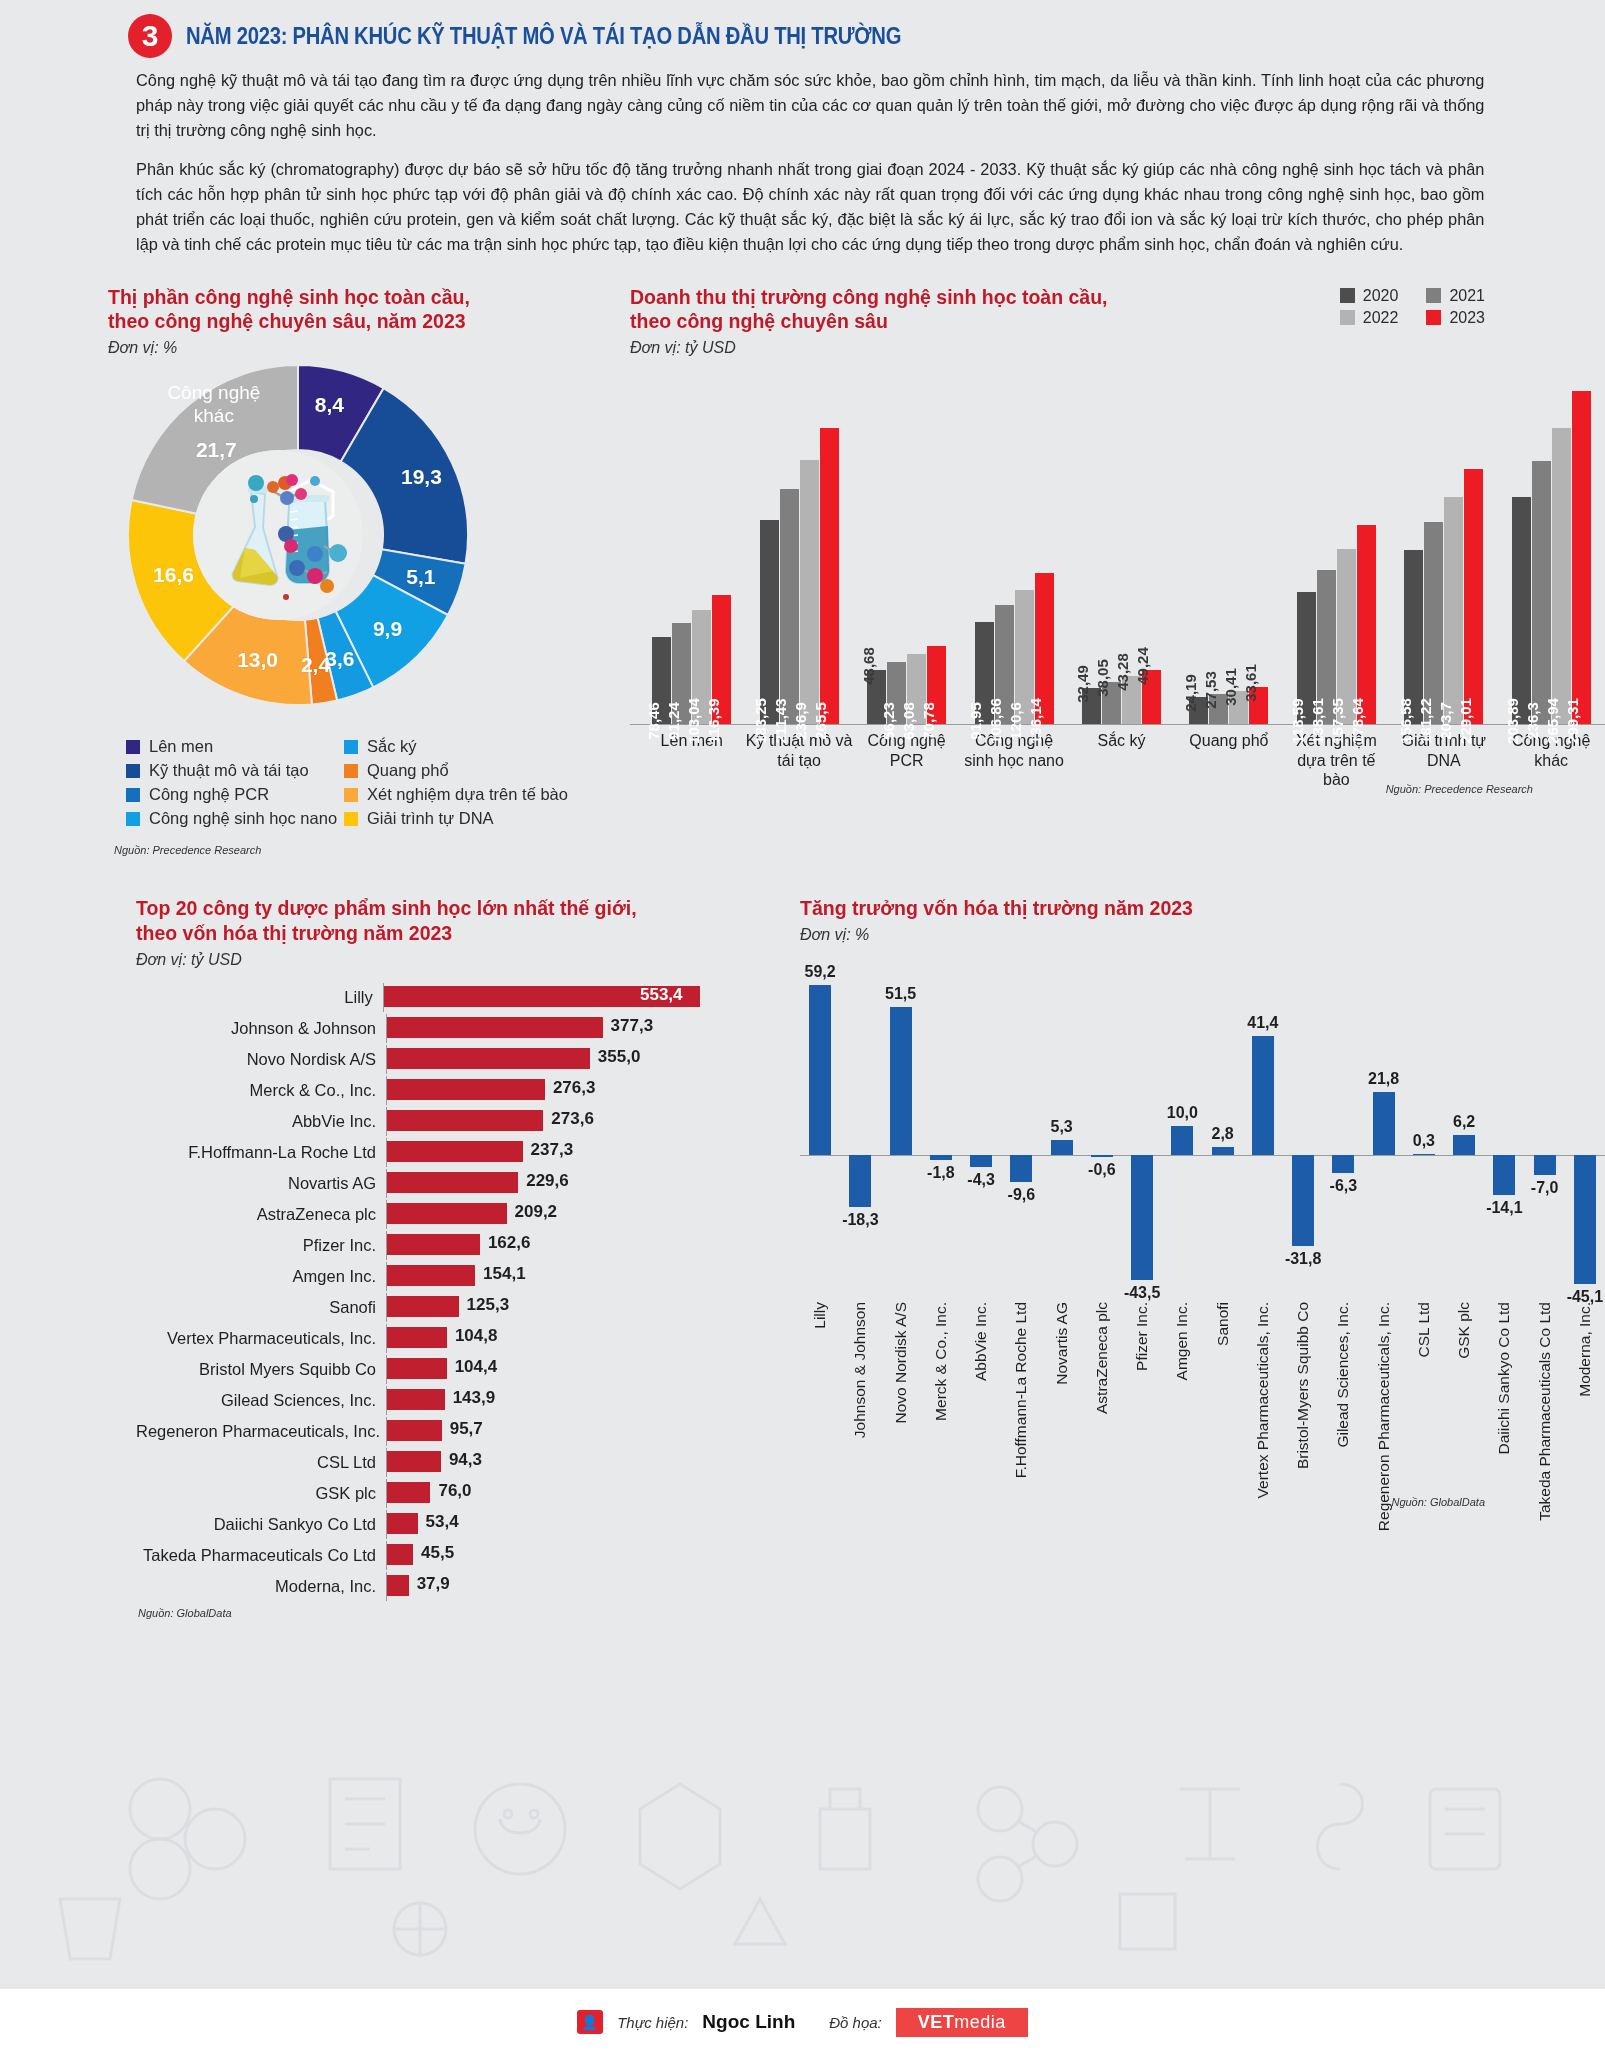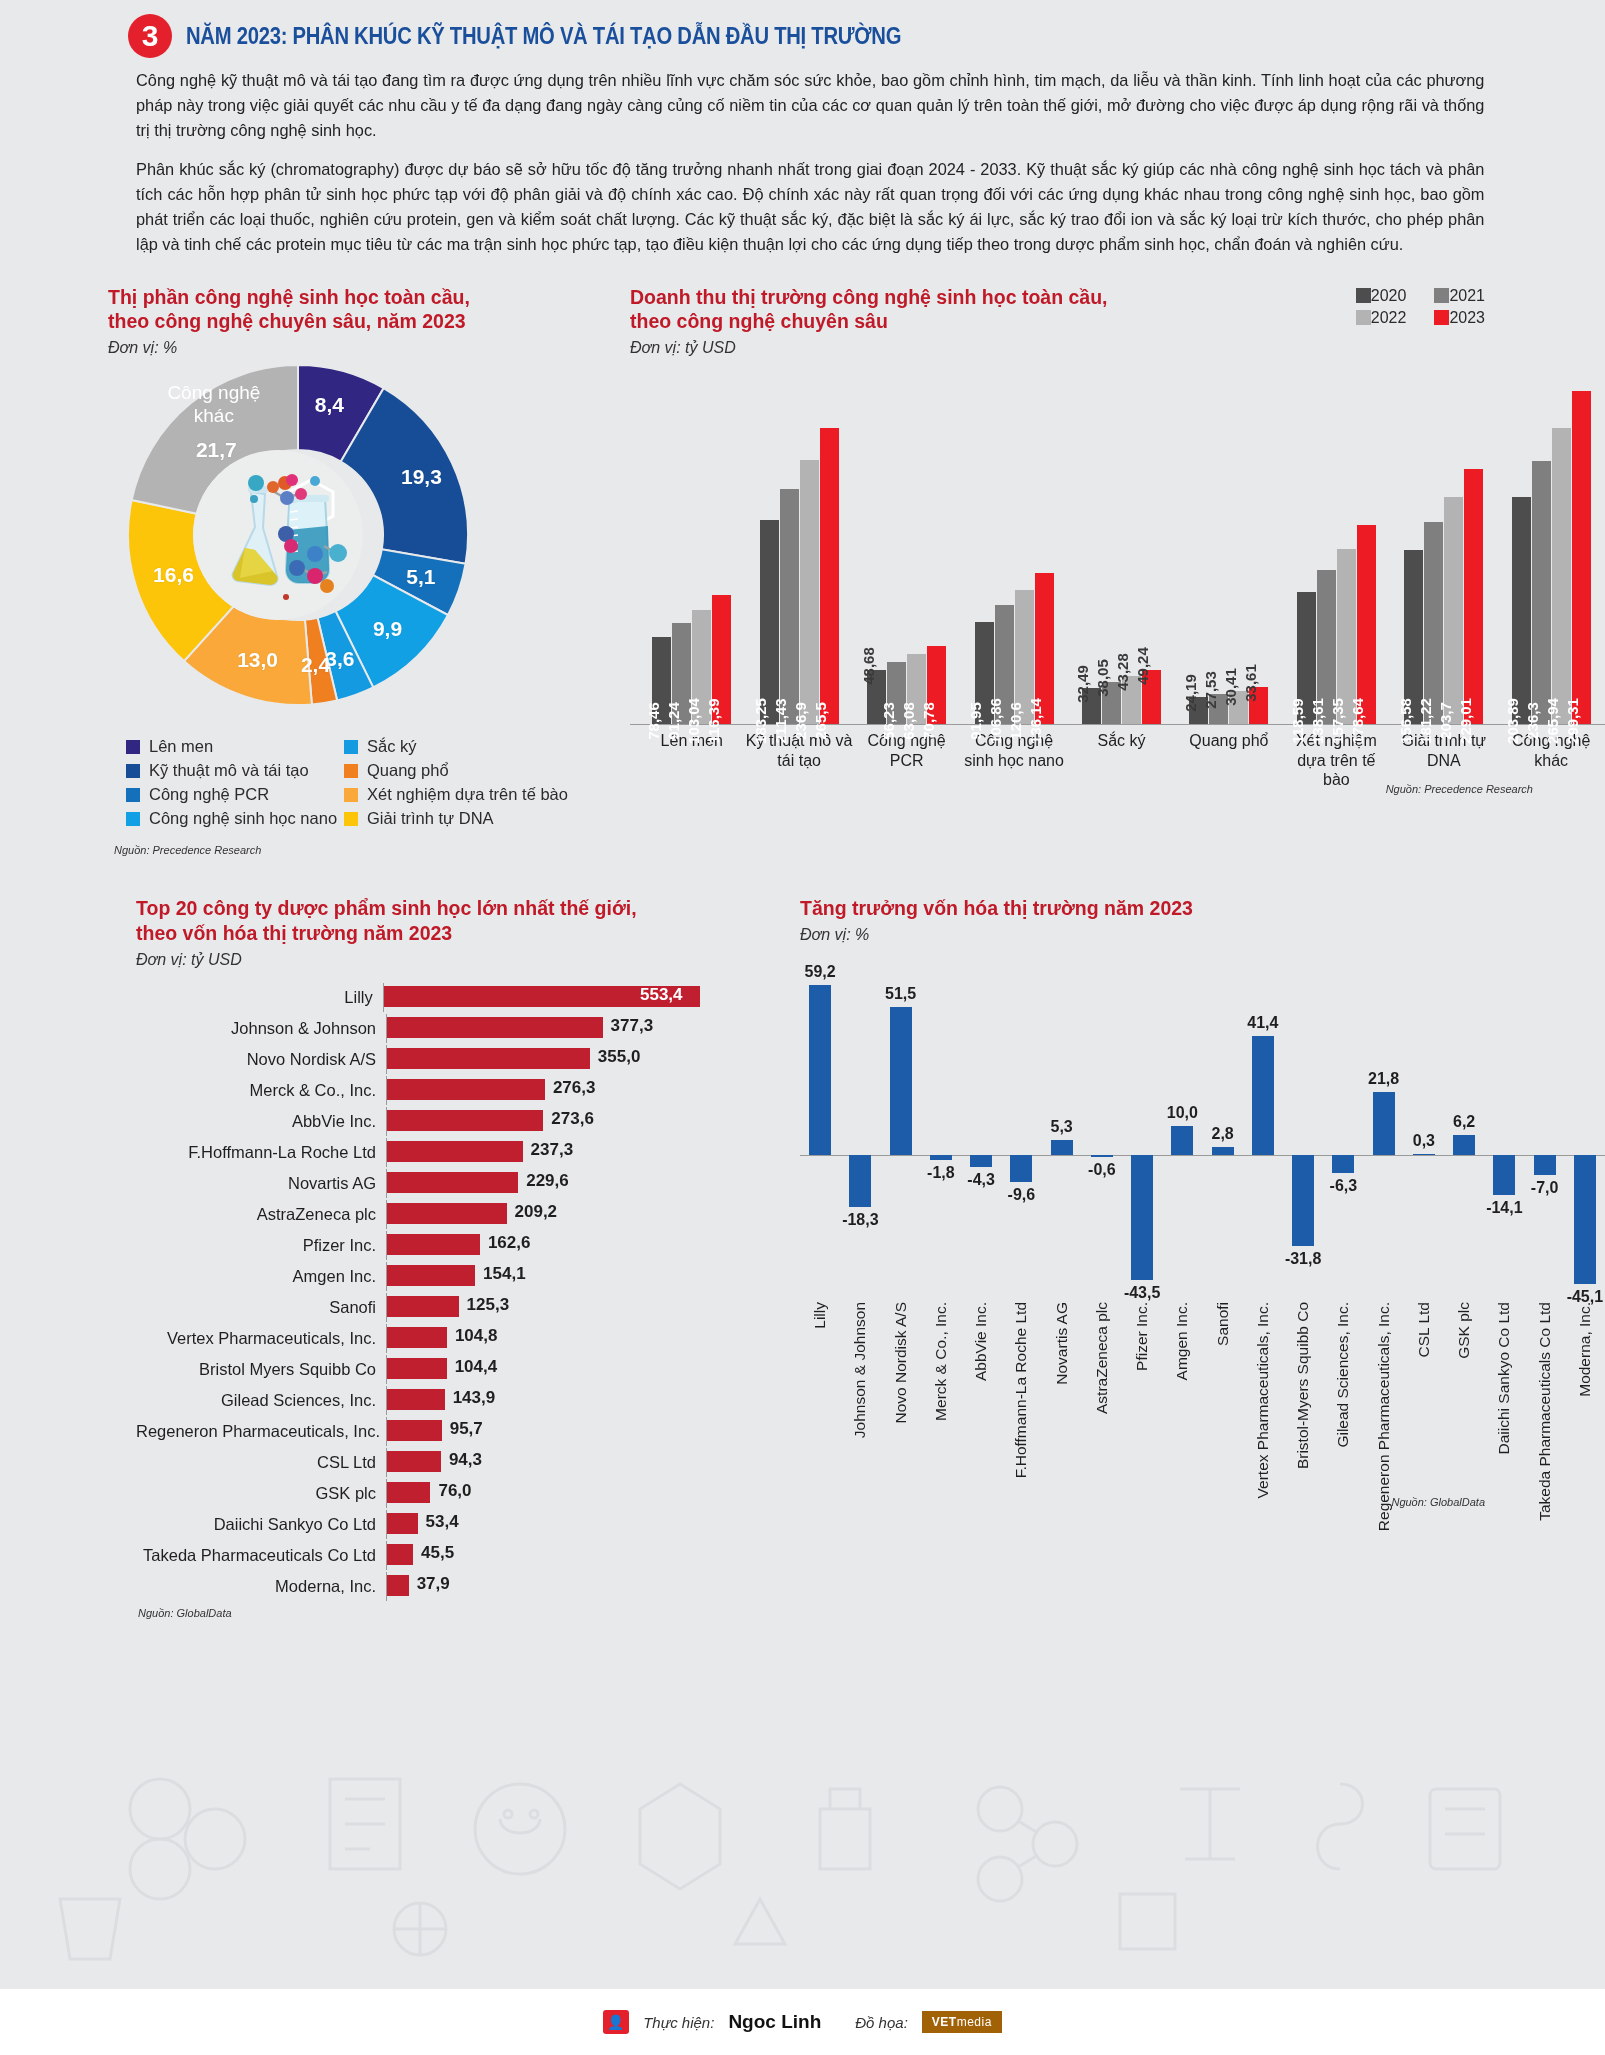--- a/index.html
+++ b/index.html
@@ -86,21 +86,21 @@
   }
   .lg-item { display: flex; align-items: center; gap: 9px; }
   .lg-swatch { width: 14px; height: 14px; flex: 0 0 auto; }
 
   
   .bar-legend {
     position: absolute; right: 120px; top: 2px;
     display: grid; grid-template-columns: auto auto; gap: 4px 28px;
     font-size: 16px;
   }
-  .bl-item { display: flex; align-items: center; gap: 0; text-align: right; }
+  .bl-item { display: flex; align-items: center; gap: 8px; text-align: right; }
   .bl-swatch { width: 15px; height: 15px; }
 
   .grouped {
     position: relative;
     height: 340px;
     margin-top: 28px;
     display: flex; align-items: flex-end;
     border-bottom: 1.5px solid #9a9a9a;
     padding-left: 8px;
   }
@@ -155,22 +155,22 @@
     position: absolute; bottom: 0; left: 0; right: 0; height: 66px;
     background: #fff; display: flex; align-items: center; justify-content: center; gap: 14px;
   }
   .foot-icon {
     width: 26px; height: 24px; background: #e3202b; border-radius: 3px;
     display: flex; align-items: center; justify-content: center; color: #fff; font-size: 14px;
   }
   .foot-lab { font-style: italic; font-size: 15px; color: #333; }
   .foot-val { font-size: 19px; font-weight: bold; color: #111; }
   .vet {
-    background: #a16207; color: #fff; font-weight: bold; font-size: 12px;
-    padding: 4px 10px; letter-spacing: .5px;
+    background: #ef4444; color: #fff; font-weight: bold; font-size: 18px;
+    padding: 4px 22px; letter-spacing: .5px;
   }
   .vet em { font-style: normal; font-weight: normal; }
 
   
   .watermark {
     position: absolute; left: 0; right: 0; bottom: 66px; height: 300px;
     opacity: .10; pointer-events: none;
   }
 </style>
 </head>

